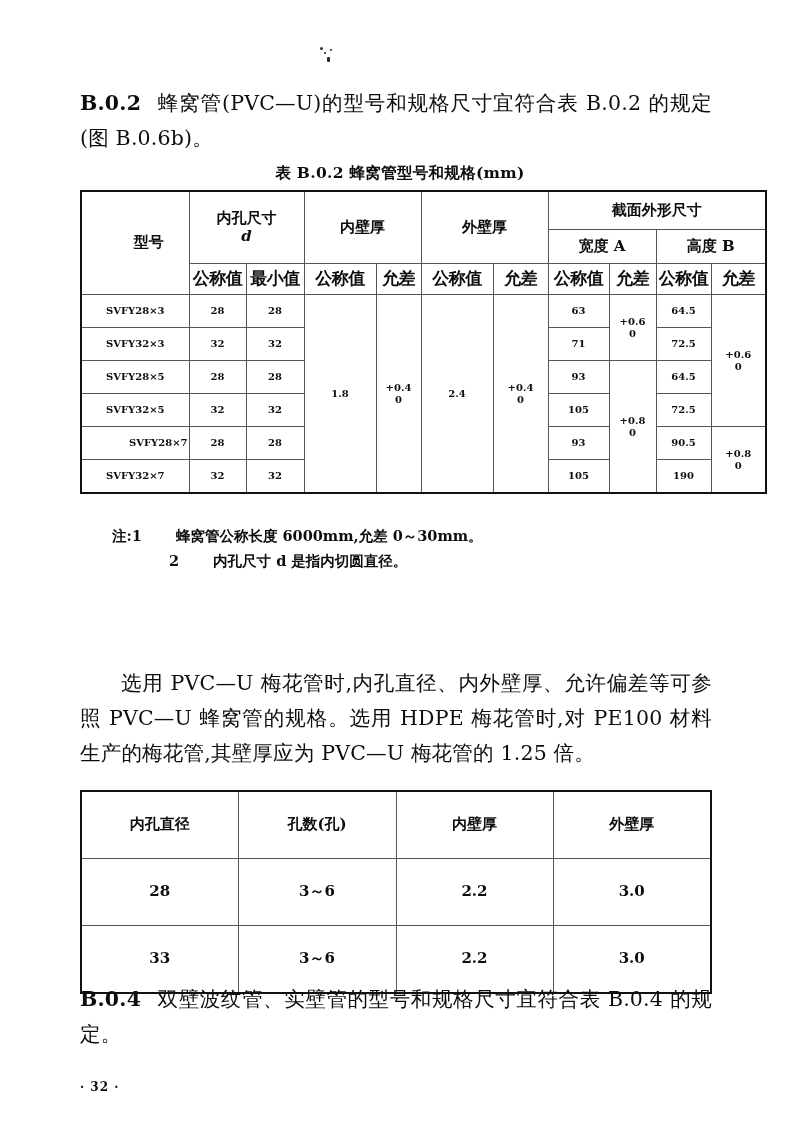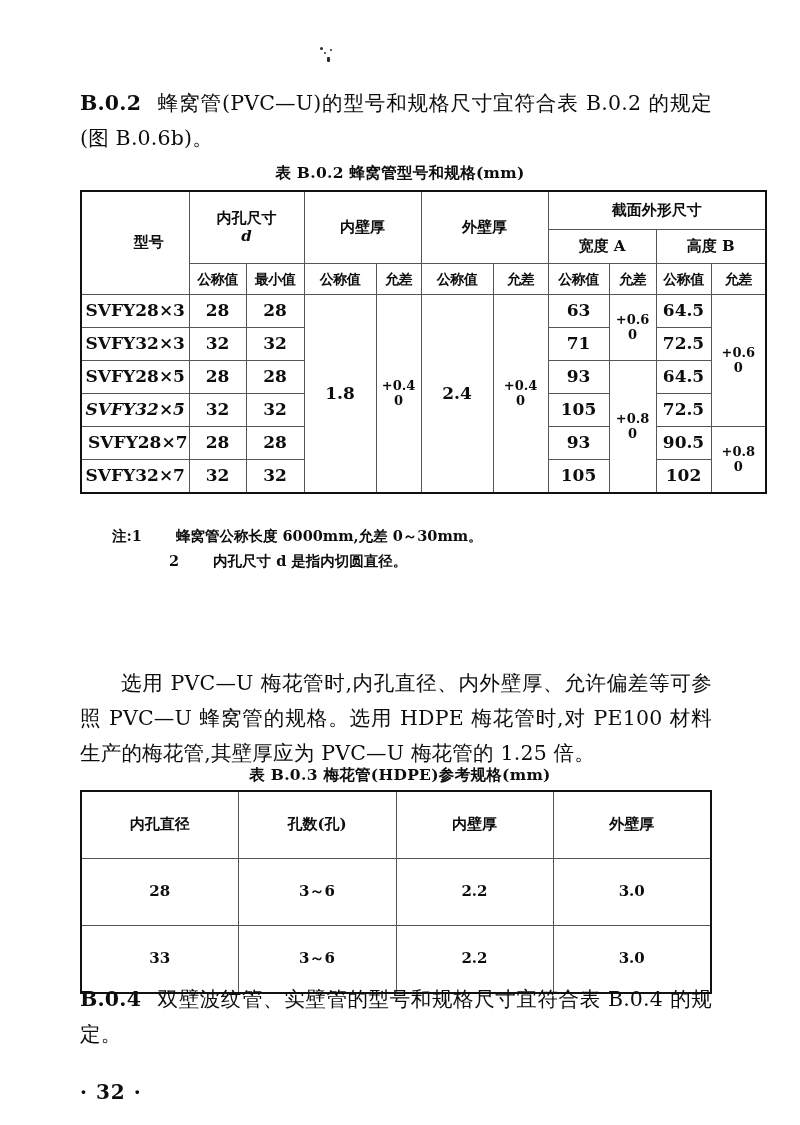--- a/index.html
+++ b/index.html
@@ -59,37 +59,37 @@
     text-align:center;
     vertical-align:middle;
     padding:0 1px;
     font-weight:bold;
     line-height:1.15;
   }
   table.doc{
     border:2px solid #111;
   }
   .tol{
-    font-size:13px;
+    font-size:10px;
     line-height:1.18;
     white-space:nowrap;
   }
   .tol .t1{display:block;}
   .tol .t2{display:block;}
   .ital{font-style:italic;font-family:"DejaVu Serif","Liberation Serif",serif;}
 
   
   #table-b02{
     left:80px;top:190px;width:630px;
   }
   #table-b02 td{height:26px;}
   #table-b02 .modelcell{font-size:15px;padding-left:28px;}
   #table-b02 .hdr{font-size:15px;}
-  #table-b02 .sub{font-size:14px;letter-spacing:-0.5px;}
-  #table-b02 .bodyval{font-size:17px;}
+  #table-b02 .sub{font-size:17px;letter-spacing:-0.5px;}
+  #table-b02 .bodyval{font-size:10px;}
 
   
   #table-b03{
     left:80px;top:790px;width:630px;
   }
   #table-b03 td{height:66px;font-size:15px;}
 
   
   .notes{
     position:absolute;
@@ -99,21 +99,21 @@
     font-weight:bold;
   }
   .notes .ln{display:block;white-space:nowrap;}
   .notes .n-indent{display:inline-block;width:34px;}
   .notes .n-indent2{display:inline-block;width:57px;}
 
   
   .pageno{
     position:absolute;
     left:80px;top:1080px;
-    font-size:20px;
+    font-size:12px;
     font-weight:bold;
     letter-spacing:1px;
     color:#0d0d0d;
   }
 </style>
 </head>
 <body>
 
 <div class="page">
 
@@ -213,21 +213,21 @@
         <td class="bodyval">28</td>
         <td class="bodyval">93</td>
         <td class="tol" rowspan="4">
           <span class="t1">+0.8</span>
           <span class="t2">0</span>
         </td>
         <td class="bodyval">64.5</td>
       </tr>
 
       <tr>
-        <td class="bodyval" style="height:32px;font-style:italic;">SVFY32×5</td>
+        <td class="bodyval" style="height:32px;">SVFY32×5</td>
         <td class="bodyval">32</td>
         <td class="bodyval">32</td>
         <td class="bodyval">105</td>
         <td class="bodyval">72.5</td>
       </tr>
 
       <tr>
         <td class="bodyval" style="height:32px;text-align:right;">SVFY28×7</td>
         <td class="bodyval">28</td>
         <td class="bodyval">28</td>
@@ -237,34 +237,33 @@
           <span class="t1">+0.8</span>
           <span class="t2">0</span>
         </td>
       </tr>
 
       <tr>
         <td class="bodyval" style="height:32px;">SVFY32×7</td>
         <td class="bodyval">32</td>
         <td class="bodyval">32</td>
         <td class="bodyval">105</td>
-        <td class="bodyval">102</td>
+        <td class="bodyval">190</td>
       </tr>
     </tbody>
   </table>
 
   <div class="notes" style="left:112px;top:523px;">
     <span class="ln"><span>注:</span><span>1</span><span class="n-indent"></span><span>蜂窝管公称长度 6000mm,允差 0～30mm。</span></span>
     <span class="ln"><span class="n-indent2"></span><span>2</span><span class="n-indent"></span><span>内孔尺寸 d 是指内切圆直径。</span></span>
   </div>
 
 
   <div class="para indent2" style="left:80px;top:666px;width:632px;">选用 PVC—U 梅花管时,内孔直径、内外壁厚、允许偏差等可参照 PVC—U 蜂窝管的规格。选用 HDPE 梅花管时,对 PE100 材料生产的梅花管,其壁厚应为 PVC—U 梅花管的 1.25 倍。</div>
 
-  <div class="tcap" style="left:0px;top:765px;">表 B.0.3   梅花管(HDPE)参考规格(mm)</div>
 
   <table class="doc" id="table-b03">
     <colgroup>
       <col style="width:157px">
       <col style="width:158px">
       <col style="width:157px">
       <col style="width:158px">
     </colgroup>
     <tbody>
       <tr>

